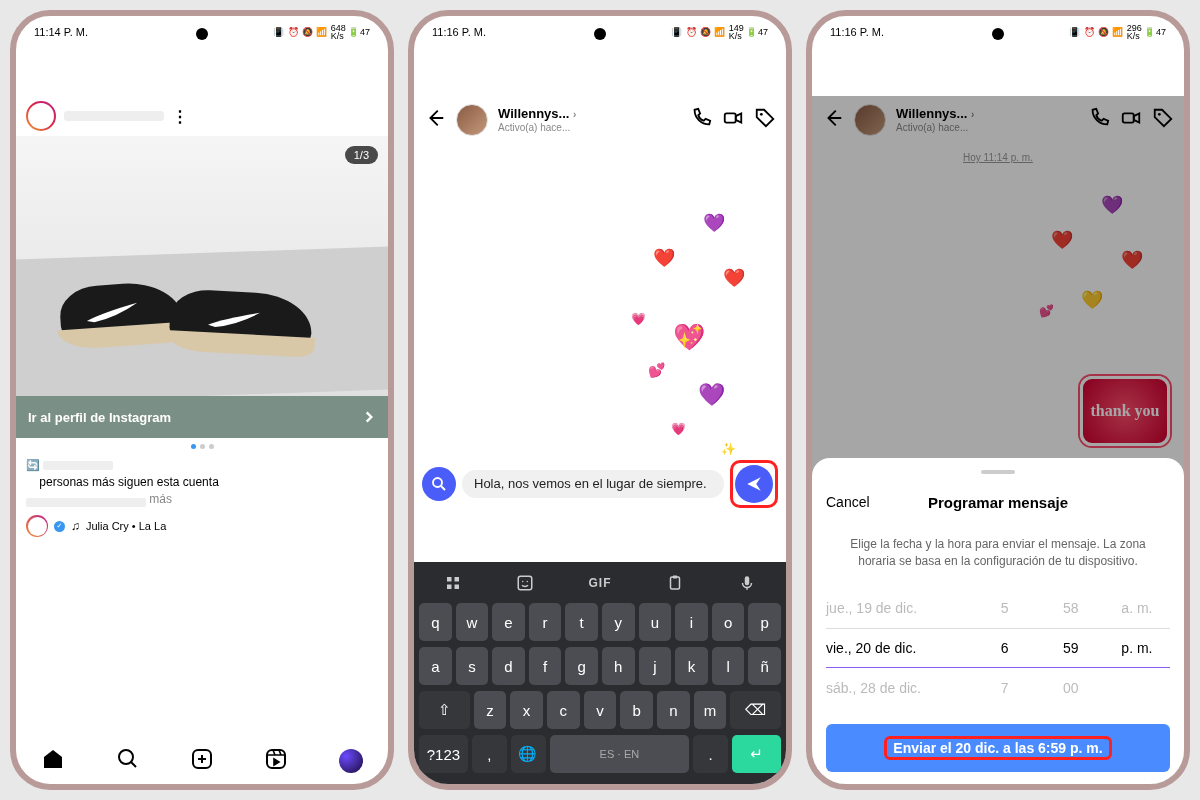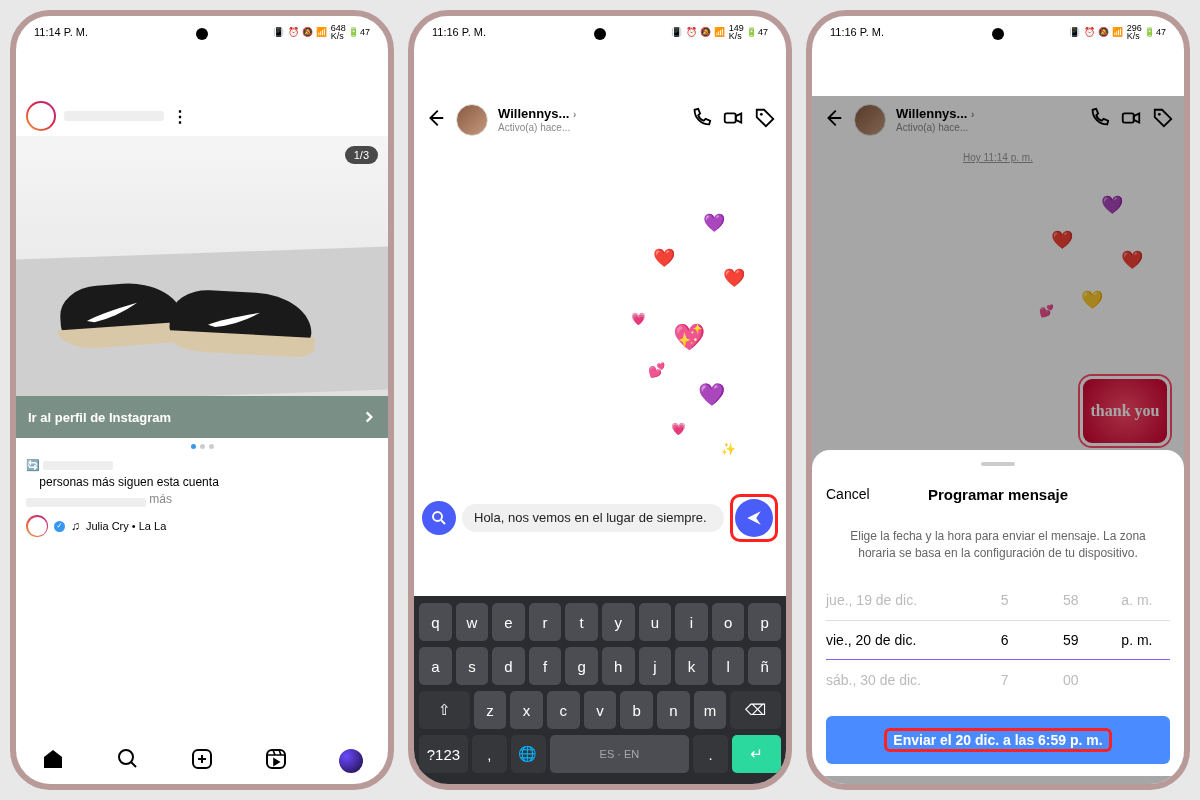--- a/index.html
+++ b/index.html
@@ -69,21 +69,21 @@
   .key { flex: 1; height: 38px; background: #4b4d52; border-radius: 5px; color: #fff; display: flex; align-items: center; justify-content: center; font-size: 15px; }
   .key.dark { background: #35373b; }
   .key.wide { flex: 1.4; }
   .key.space { flex: 4; }
   .key.enter { background: #2bd99f; }
 
   
   .dimmed { position: absolute; inset: 0; background: rgba(0,0,0,.35); }
   .timestamp-msg { text-align: center; font-size: 10px; color: #999; padding: 8px 0; text-decoration: underline; }
   .thank-sticker { position: absolute; right: 14px; top: 210px; width: 90px; height: 70px; background: radial-gradient(circle,#ff4d6d,#d0002f); border-radius: 12px; display: flex; align-items: center; justify-content: center; color: #fff; font-family: cursive; font-size: 16px; text-align: center; line-height: 0.9; font-weight: bold; border: 3px solid #fff; box-shadow: 0 0 0 2px #ff4d6d; margin-top: 22px; }
-  .sheet { position: absolute; left: 0; right: 0; bottom: 8px; background: #fff; border-radius: 18px 18px 0 0; padding: 10px 14px 12px; display: flex; flex-direction: column; }
+  .sheet { position: absolute; left: 0; right: 0; bottom: 0; background: #fff; border-radius: 18px 18px 0 0; padding: 10px 14px 12px; display: flex; flex-direction: column; }
   .sheet-handle { width: 34px; height: 4px; background: #ccc; border-radius: 2px; margin: 2px auto 8px; }
   .sheet-head { display: flex; align-items: center; position: relative; height: 40px; }
   .sheet-cancel { font-size: 14px; color: #000; }
   .sheet-title { position: absolute; left: 0; right: 0; text-align: center; font-size: 15px; font-weight: 700; line-height: 1.15; pointer-events: none; }
   .sheet-desc { font-size: 12px; color: #666; text-align: center; padding: 14px 8px 18px; line-height: 1.4; }
   .picker { }
   .picker-row { display: flex; height: 40px; align-items: center; font-size: 14px; }
   .picker-row.faded { color: #bbb; }
   .picker-row.sel { color: #000; font-weight: 500; border-top: 1px solid #ddd; border-bottom: 1px solid #8b5cf6; }
   .pcol-date { flex: 2.2; }
@@ -235,20 +235,43 @@
     <div class="compose-input">Hola, nos vemos en el lugar de siempre.</div>
     <div class="red-highlight" style="padding:2px">
       <div class="send-btn">
         <svg width="18" height="18" viewBox="0 0 24 24">
             <path d="M3 12l18-9-6 9 6 9z" fill="#fff"></path>
           </svg>
       </div>
     </div>
   </div>
   <div class="keyboard">
+    <div class="kb-toolbar">
+      <svg viewBox="0 0 24 24">
+          <rect x="4" y="4" width="6" height="6"></rect>
+          <rect x="14" y="4" width="6" height="6"></rect>
+          <rect x="4" y="14" width="6" height="6"></rect>
+          <rect x="14" y="14" width="6" height="6"></rect>
+        </svg>
+      <svg viewBox="0 0 24 24">
+          <rect x="3" y="3" width="18" height="18" rx="3" fill="none" stroke="#ccc" stroke-width="2"></rect>
+          <circle cx="9" cy="10" r="1" fill="#ccc"></circle>
+          <circle cx="15" cy="10" r="1" fill="#ccc"></circle>
+          <path d="M8 15c2 2 6 2 8 0" stroke="#ccc" stroke-width="2" fill="none"></path>
+        </svg>
+      <span style="font-weight:bold;letter-spacing:1px">GIF</span>
+      <svg viewBox="0 0 24 24">
+          <rect x="6" y="4" width="12" height="16" rx="2" fill="none" stroke="#ccc" stroke-width="2"></rect>
+          <rect x="9" y="2" width="6" height="4" rx="1" fill="#ccc"></rect>
+        </svg>
+      <svg viewBox="0 0 24 24">
+          <rect x="9" y="3" width="6" height="12" rx="3" fill="#ccc"></rect>
+          <path d="M6 12a6 6 0 0012 0M12 18v3" stroke="#ccc" stroke-width="2" fill="none"></path>
+        </svg>
+    </div>
     <div class="kb-row" id="kbr1">
         <div class="key">q</div>
         <div class="key">w</div>
         <div class="key">e</div>
         <div class="key">r</div>
         <div class="key">t</div>
         <div class="key">y</div>
         <div class="key">u</div>
         <div class="key">i</div>
         <div class="key">o</div>
@@ -351,21 +374,21 @@
           <div class="pcol">58</div>
           <div class="pcol">a. m.</div>
         </div>
         <div class="picker-row sel">
           <div class="pcol-date">vie., 20 de dic.</div>
           <div class="pcol">6</div>
           <div class="pcol">59</div>
           <div class="pcol">p. m.</div>
         </div>
         <div class="picker-row faded">
-          <div class="pcol-date">sáb., 30 de dic.</div>
+          <div class="pcol-date">sáb., 28 de dic.</div>
           <div class="pcol">7</div>
           <div class="pcol">00</div>
           <div class="pcol"></div>
         </div>
       </div>
       <div class="schedule-btn">
         <span class="schedule-highlight">
           <span>Enviar el 20 dic. a las 6:59 p. m.</span>
         </span>
       </div>

